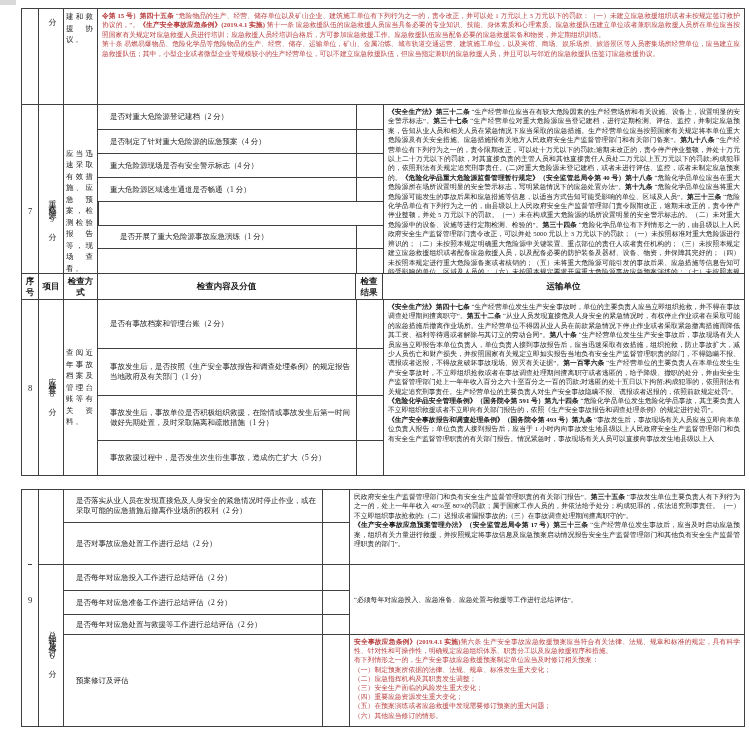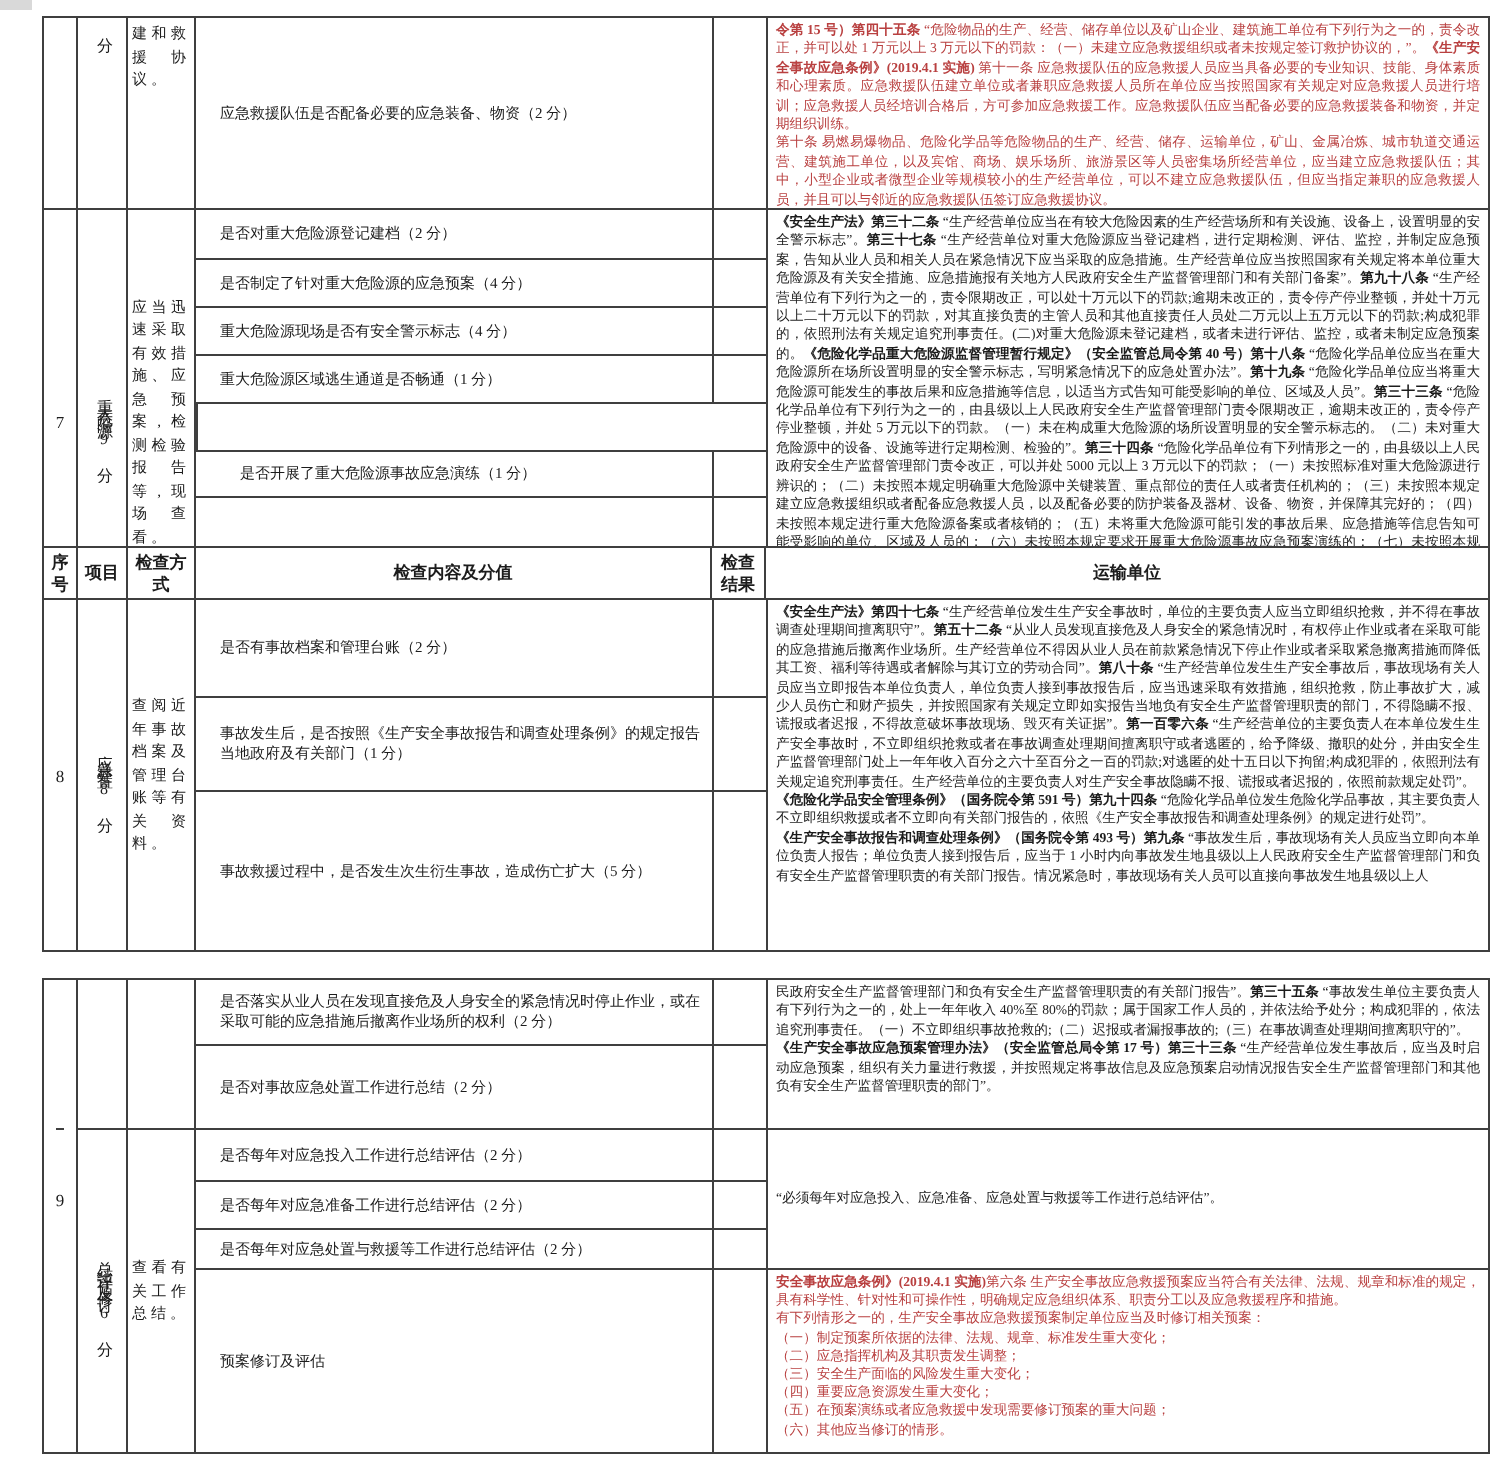--- a/index.html
+++ b/index.html
@@ -44,26 +44,20 @@
 
 <div class="artifact"></div>
 
 <div class="band" style="top:8px;height:310px">
   <div class="rg" style="height:95px;flex:none">
     <div class="cell c-no"></div>
     <div class="cell c-item vtop">
       <div class="vtext">分</div>
     </div>
     <div class="cell c-meth mcell mtop">建和救援协议。</div>
-    <div class="cell c-stack">
-      <div class="subrow" style="flex:1">
-        <div class="sc">应急救援队伍是否配备必要的应急装备、物资（2 分）</div>
-        <div class="sr"></div>
-      </div>
-    </div>
     <div class="cell c-basis red">
       <div class="basis-p"><span class="b">令第 15 号）第四十五条</span><span> “危险物品的生产、经营、储存单位以及矿山企业、建筑施工单位有下列行为之一的，责令改正，并可以处 1 万元以上 3 万元以下的罚款：（一）未建立应急救援组织或者未按规定签订救护协议的，”。</span><span class="b">《生产安全事故应急条例》(2019.4.1 实施)</span><span> 第十一条 应急救援队伍的应急救援人员应当具备必要的专业知识、技能、身体素质和心理素质。应急救援队伍建立单位或者兼职应急救援人员所在单位应当按照国家有关规定对应急救援人员进行培训；应急救援人员经培训合格后，方可参加应急救援工作。应急救援队伍应当配备必要的应急救援装备和物资，并定期组织训练。</span></div>
       <div class="basis-p"><span>第十条 易燃易爆物品、危险化学品等危险物品的生产、经营、储存、运输单位，矿山、金属冶炼、城市轨道交通运营、建筑施工单位，以及宾馆、商场、娱乐场所、旅游景区等人员密集场所经营单位，应当建立应急救援队伍；其中，小型企业或者微型企业等规模较小的生产经营单位，可以不建立应急救援队伍，但应当指定兼职的应急救援人员，并且可以与邻近的应急救援队伍签订应急救援协议。</span></div>
     </div>
   </div>
   <div class="rg" style="flex:1">
     <div class="cell c-no">7</div>
     <div class="cell c-item vcell">
       <div class="vtext">重大危险源</div>
       <div class="vtext">9分</div>
@@ -122,20 +116,24 @@
     <div class="cell c-meth mcell">查阅近年事故档案及管理台账等有关资料。</div>
     <div class="cell c-stack">
       <div class="subrow" style="height:48px;flex:none">
           <div class="sc">是否有事故档案和管理台账（2 分）</div>
           <div class="sr"></div>
         </div>
       <div class="subrow" style="height:47px;flex:none">
           <div class="sc">事故发生后，是否按照《生产安全事故报告和调查处理条例》的规定报告当地政府及有关部门（1 分）</div>
           <div class="sr"></div>
         </div>
+      <div class="subrow" style="height:45px;flex:none">
+          <div class="sc">事故发生后，事故单位是否积极组织救援，在险情或事故发生后第一时间做好先期处置，及时采取隔离和疏散措施（1 分）</div>
+          <div class="sr"></div>
+        </div>
       <div class="subrow" style="flex:1">
           <div class="sc">事故救援过程中，是否发生次生衍生事故，造成伤亡扩大（5 分）</div>
           <div class="sr"></div>
         </div>
     </div>
     <div class="cell c-basis">
       <div class="basis-p"><span class="b">《安全生产法》第四十七条</span><span> “生产经营单位发生生产安全事故时，单位的主要负责人应当立即组织抢救，并不得在事故调查处理期间擅离职守”。</span><span class="b">第五十二条</span><span> “从业人员发现直接危及人身安全的紧急情况时，有权停止作业或者在采取可能的应急措施后撤离作业场所。生产经营单位不得因从业人员在前款紧急情况下停止作业或者采取紧急撤离措施而降低其工资、福利等待遇或者解除与其订立的劳动合同”。</span><span class="b">第八十条</span><span> “生产经营单位发生生产安全事故后，事故现场有关人员应当立即报告本单位负责人，单位负责人接到事故报告后，应当迅速采取有效措施，组织抢救，防止事故扩大，减少人员伤亡和财产损失，并按照国家有关规定立即如实报告当地负有安全生产监督管理职责的部门，不得隐瞒不报、谎报或者迟报，不得故意破坏事故现场、毁灭有关证据”。</span><span class="b">第一百零六条</span><span> “生产经营单位的主要负责人在本单位发生生产安全事故时，不立即组织抢救或者在事故调查处理期间擅离职守或者逃匿的，给予降级、撤职的处分，并由安全生产监督管理部门处上一年年收入百分之六十至百分之一百的罚款;对逃匿的处十五日以下拘留;构成犯罪的，依照刑法有关规定追究刑事责任。生产经营单位的主要负责人对生产安全事故隐瞒不报、谎报或者迟报的，依照前款规定处罚”。</span></div>
       <div class="basis-p"><span class="b">《危险化学品安全管理条例》（国务院令第 591 号）第九十四条</span><span> “危险化学品单位发生危险化学品事故，其主要负责人不立即组织救援或者不立即向有关部门报告的，依照《生产安全事故报告和调查处理条例》的规定进行处罚”。</span></div>
       <div class="basis-p"><span class="b">《生产安全事故报告和调查处理条例》（国务院令第 493 号）第九条</span><span> “事故发生后，事故现场有关人员应当立即向本单位负责人报告；单位负责人接到报告后，应当于 1 小时内向事故发生地县级以上人民政府安全生产监督管理部门和负有安全生产监督管理职责的有关部门报告。情况紧急时，事故现场有关人员可以直接向事故发生地县级以上人</span></div>
     </div>
@@ -148,24 +146,20 @@
       <div class="seg" style="height:74px;flex:none"></div>
       <div class="seg center numcell" style="height:70px;flex:none">9</div>
       <div class="seg" style="flex:1"></div>
     </div>
     <div class="cell c-item colv">
       <div class="seg" style="height:74px;flex:none"></div>
       <div class="seg vcell" style="flex:1">
         <div class="vtext">总结评估及修订</div>
         <div class="vtext">6分</div>
       </div>
-    </div>
-    <div class="cell c-meth colv">
-      <div class="seg" style="height:74px;flex:none"></div>
-      <div class="seg mcell" style="flex:1">查看有关工作总结。</div>
     </div>
     <div class="cell c-stack">
       <div class="subrow" style="height:32px;flex:none">
           <div class="sc">是否落实从业人员在发现直接危及人身安全的紧急情况时停止作业，或在采取可能的应急措施后撤离作业场所的权利（2 分）</div>
           <div class="sr"></div>
         </div>
       <div class="subrow" style="height:42px;flex:none">
           <div class="sc">是否对事故应急处置工作进行总结（2 分）</div>
           <div class="sr"></div>
         </div>

